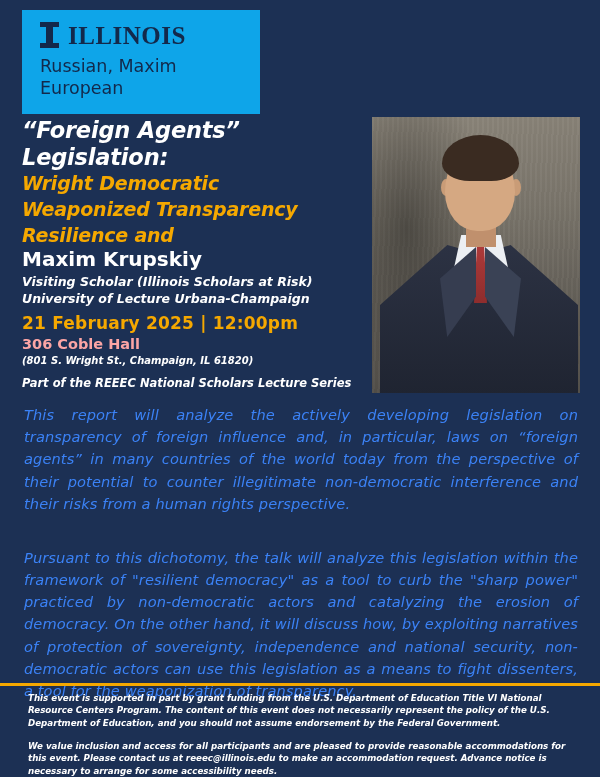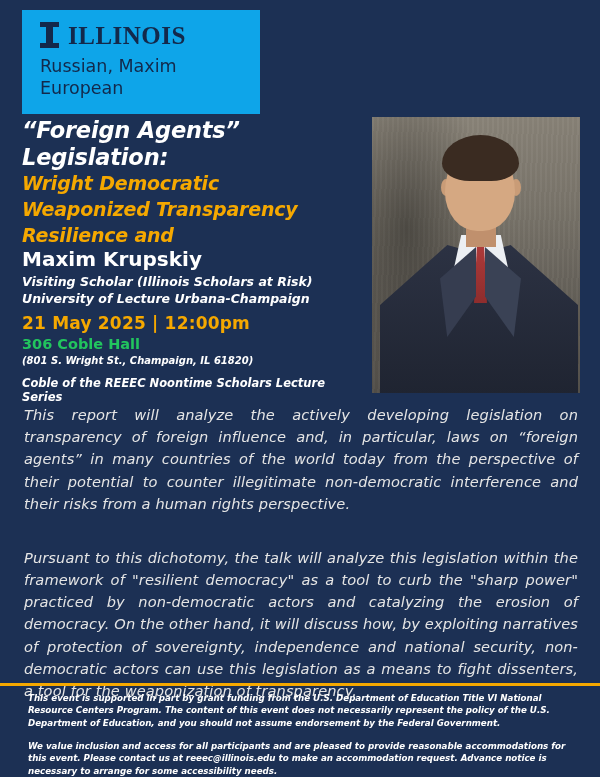--- a/index.html
+++ b/index.html
@@ -146,21 +146,21 @@
     font-size: 17px;
     font-weight: bold;
     color: #f5a800;
     letter-spacing: 0.2px;
     line-height: 1.2;
   }
   .detail-where {
     margin-top: 3px;
     font-size: 14.5px;
     font-weight: bold;
-    color: #22c55e;
+    color: #fca5a5;
     line-height: 1.2;
   }
   .detail-address {
     margin-top: 1px;
     font-size: 10px;
     font-weight: bold;
     font-style: italic;
     color: #ffffff;
     line-height: 1.2;
   }
@@ -289,21 +289,21 @@
     position: absolute;
     left: 24px;
     top: 404px;
     width: 554px;
   }
   .abstract p {
     margin: 0 0 18px 0;
     font-size: 14.6px;
     font-style: italic;
     line-height: 1.52;
-    color: #e5e5e5;
+    color: #3b82f6;
     text-align: justify;
     letter-spacing: 0.1px;
   }
   .abstract p:last-child { margin-bottom: 0; margin-top: 32px; }
 
   
   .divider {
     position: absolute;
     left: 0;
     top: 683px;
@@ -352,25 +352,25 @@
     <div class="l2">Resilience and</div>
   </div>
 
   <div class="speaker">
     <div class="speaker-name">Maxim Krupskiy</div>
     <div class="speaker-role">Visiting Scholar (Illinois Scholars at Risk)</div>
     <div class="speaker-affil">University of Lecture Urbana-Champaign</div>
   </div>
 
   <div class="details">
-    <div class="detail-when">21 May 2025 | 12:00pm</div>
+    <div class="detail-when">21 February 2025 | 12:00pm</div>
     <div class="detail-where">306 Coble Hall</div>
     <div class="detail-address">(801 S. Wright St., Champaign, IL 61820)</div>
   </div>
-  <div class="series">Coble of the REEEC Noontime Scholars Lecture Series</div>
+  <div class="series">Part of the REEEC National Scholars Lecture Series</div>
 
   <div class="portrait">
     <div class="wall"></div>
     <div class="shadow"></div>
     <div class="suit"></div>
     <div class="shirt"></div>
     <div class="tie"></div>
     <div class="tie-knot"></div>
     <div class="lapel-l"></div>
     <div class="lapel-r"></div>

